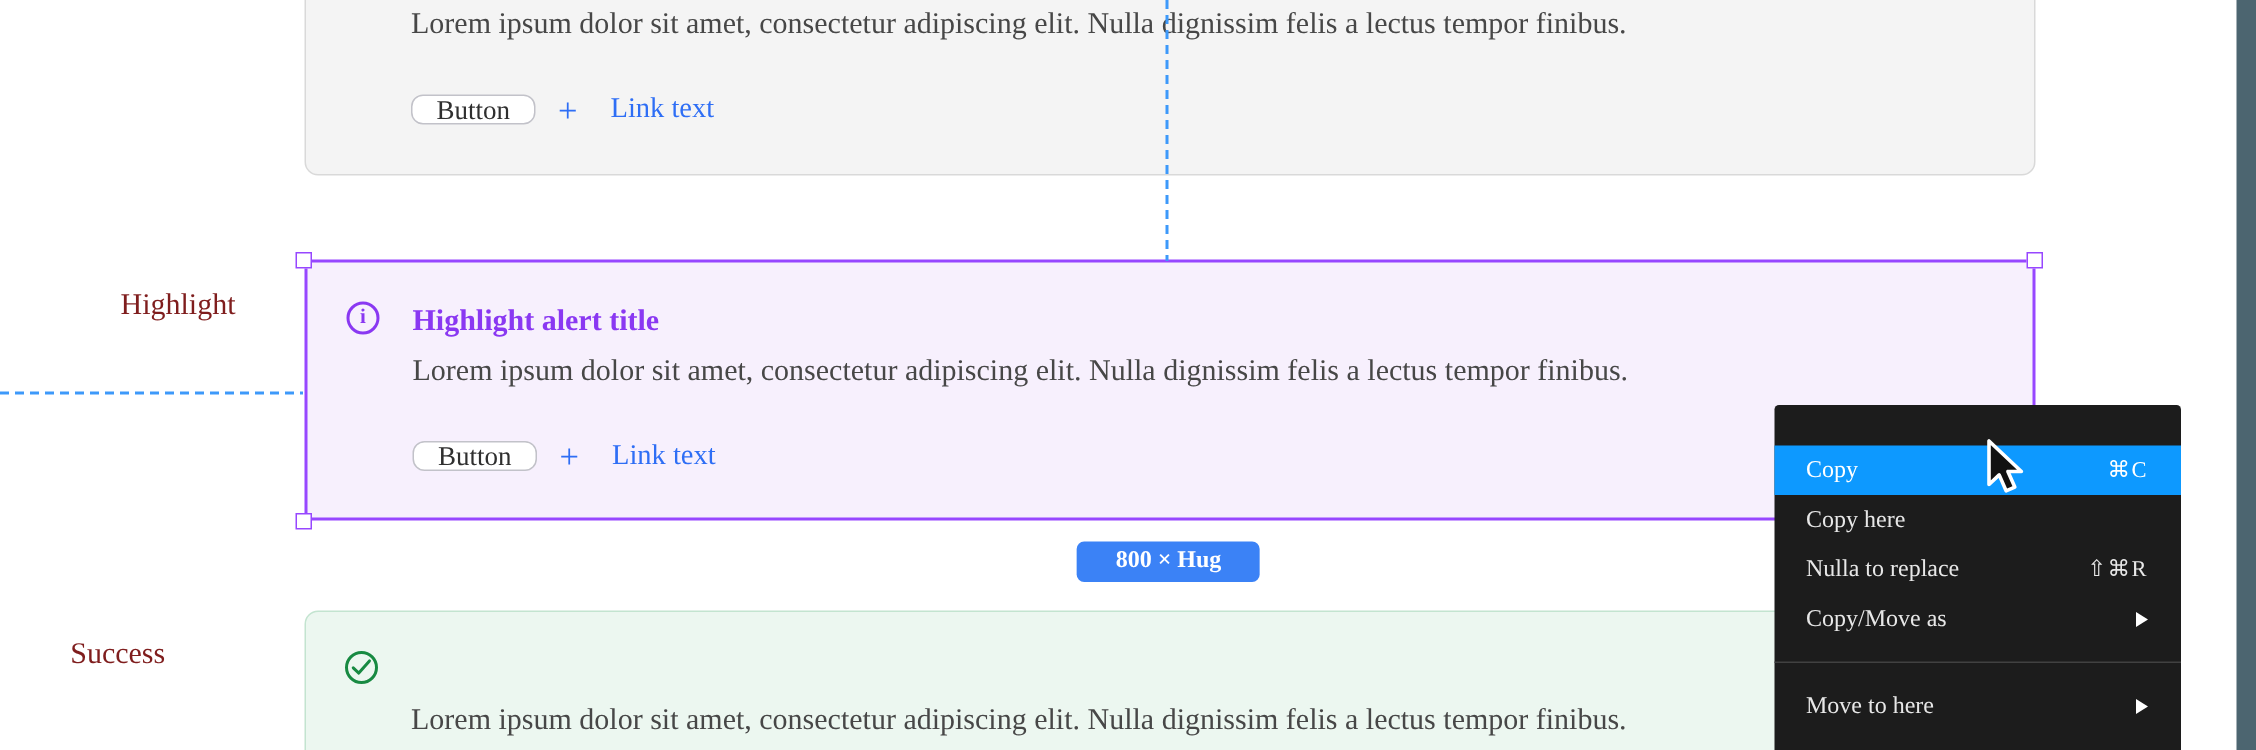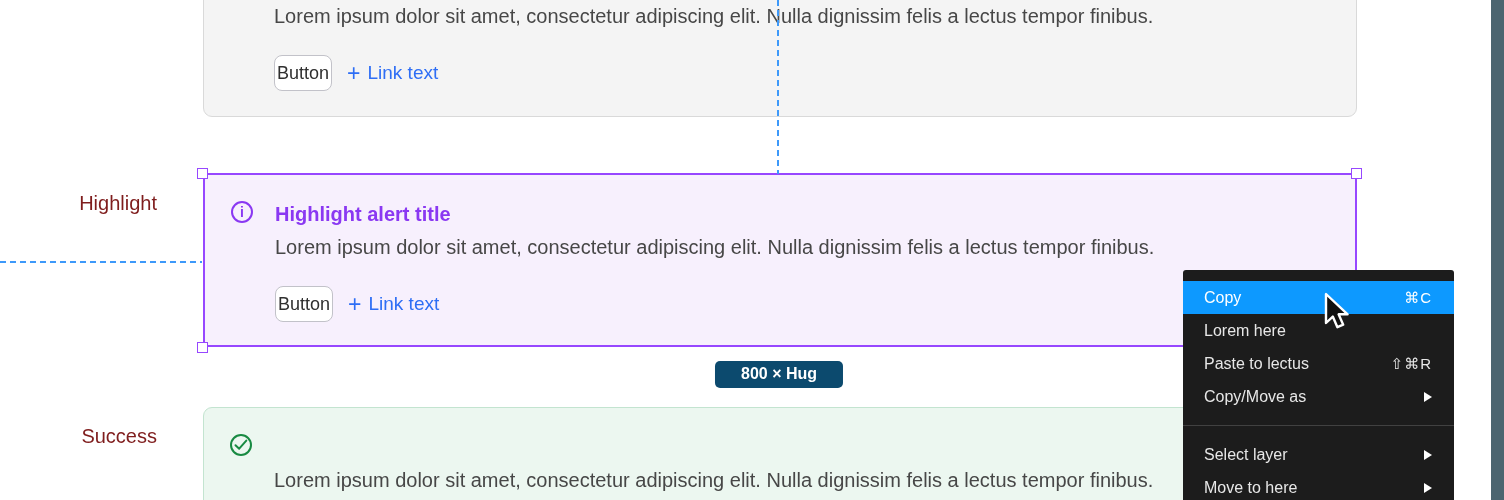--- a/index.html
+++ b/index.html
@@ -1,68 +1,68 @@
 <!DOCTYPE html>
 <html><head>
 <meta charset="utf-8">
 <style>
   html,body{margin:0;padding:0;}
   .canvas{
     position:relative; width:1504px; height:500px; overflow:hidden;
     background:#ffffff;
-    font-family:Liberation Sans, sans-serif;
+    font-family:Liberation Serif, serif;
   }
   
   .card{position:absolute; left:203px; width:1154px; height:174px;
         border-radius:9px; box-sizing:border-box; z-index:1;}
   .card--default{top:-57px; background:#f4f4f4; border:1px solid #d9d9d9;}
   .card--highlight{top:173px; background:#f7f0fd; border:2px solid #9747ff; border-radius:2px;}
   .card--success{top:407px; background:#ecf7f0; border:1.5px solid #c3e4d0; height:180px;}
   .alert-icon{position:absolute; left:26px; top:26px; width:22px; height:22px;
         border-radius:50%; box-sizing:border-box; border:2px solid;
         display:flex; align-items:center; justify-content:center;}
   .alert-icon--info{border-color:#8a38f2; color:#8a38f2; font-size:14px; font-weight:700;}
   .alert-icon--success{border-color:#188a42;}
   .alert-title{position:absolute; left:70px; top:27px; font-size:20px; font-weight:700; line-height:24px;}
   .alert-title--highlight{color:#8a38f2;}
   .alert-title--success{color:#188a42;}
   .alert-body{position:absolute; left:70px; top:60px; font-size:20px; line-height:25px;
         color:#474747; white-space:nowrap;}
   .alert-actions{position:absolute; left:70px; top:111px; height:36px;
         display:flex; align-items:center;}
-  .btn{height:36px; padding:0 2px; background:#ffffff; border:1px solid #c2c2c9;
+  .btn{height:20px; padding:0 16px; background:#ffffff; border:1px solid #c2c2c9;
         border-radius:8px; font-size:18px; color:#2f2f2f; font-family:inherit;
         display:flex; align-items:center; cursor:default;}
   .link{display:flex; align-items:center; margin-left:15px; color:#2e6ef5; cursor:default;}
   .link-plus{font-size:23px; font-weight:400; line-height:23px;}
-  .link-label{font-size:19px; font-weight:500; margin-left:7px;}
+  .link-label{font-size:19px; font-weight:500; margin-left:22px;}
   
   .row-label{position:absolute; left:0; width:157px; text-align:right;
         font-size:20px; color:#7f1d1d; line-height:24px;}
   .row-label--highlight{top:191px;}
-  .row-label--success{top:424px;}
+  .row-label--success{top:424px;text-align:center;}
   
   .guide-v{position:absolute; left:777px; top:0; width:2px; height:174px; z-index:5;
         background:repeating-linear-gradient(to bottom,#3d99fa 0 6px,transparent 6px 10px);}
   .guide-h{position:absolute; left:0; top:261px; width:202px; height:2px; z-index:5;
         background:repeating-linear-gradient(to right,#3d99fa 0 6px,transparent 6px 10px);}
   .handle{position:absolute; width:11px; height:11px; background:#ffffff;
         border:1.5px solid #9747ff; box-sizing:border-box; z-index:6;}
   .handle--tl{left:197px; top:168px;} .handle--tr{left:1351px; top:168px;}
   .handle--bl{left:197px; top:342px;} .handle--br{left:1351px; top:342px;}
   .size-badge{position:absolute; left:779px; top:361px; transform:translateX(-50%);
-        background:#0c4a6e; color:#ffffff; font-size:16px; font-weight:600;
+        background:#3b82f6; color:#ffffff; font-size:16px; font-weight:600;
         padding:4px 26px 5px; border-radius:5px; z-index:7; white-space:nowrap;}
   
   .context-menu{position:absolute; left:1183px; top:270px; width:271px; height:260px;
         background:#1c1c1c; border-radius:3px; padding-top:11px; box-sizing:border-box;
         z-index:20;}
   .menu-item{height:33px; display:flex; align-items:center; justify-content:space-between;
         padding:0 22px 0 21px; color:#e7e7e7; font-size:16px; cursor:default;}
-  .menu-item--active{background:#0d99ff; color:#ffffff;}
+  .menu-item--active{background:#0d99ff; color:#ffffff;margin-top:16px;}
   .menu-shortcut{font-size:15px; letter-spacing:1px; color:inherit;}
   .menu-divider{height:1px; background:#414141; margin:12px 0;}
   .submenu-arrow{width:0; height:0; border-left:8px solid #ffffff;
         border-top:5px solid transparent; border-bottom:5px solid transparent;}
   
   .cursor{position:absolute; left:1322px; top:292px; z-index:30;}
   .side-strip{position:absolute; right:0; top:0; width:13px; height:100%;
         background:#4c6570; z-index:40;}
 </style>
 </head>
@@ -118,36 +118,32 @@
     </div>
     <div class="alert-body">Lorem ipsum dolor sit amet, consectetur adipiscing elit. Nulla dignissim felis a lectus tempor finibus.</div>
   </div>
 
   <div class="context-menu">
     <div class="menu-item menu-item--active">
       <span>Copy</span>
       <span class="menu-shortcut">⌘C</span>
     </div>
     <div class="menu-item">
-      <span>Lorem here</span>
+      <span>Copy here</span>
       <span class="menu-shortcut"></span>
     </div>
     <div class="menu-item">
-      <span>Paste to lectus</span>
+      <span>Nulla to replace</span>
       <span class="menu-shortcut">⇧⌘R</span>
     </div>
     <div class="menu-item">
       <span>Copy/Move as</span>
       <span class="submenu-arrow"></span>
     </div>
     <div class="menu-divider"></div>
-    <div class="menu-item">
-      <span>Select layer</span>
-      <span class="submenu-arrow"></span>
-    </div>
     <div class="menu-item">
       <span>Move to here</span>
       <span class="submenu-arrow"></span>
     </div>
   </div>
 
   <svg class="cursor" width="32" height="40" viewBox="0 0 32 40">
     <path d="M4 2 L4 31 L10.8 24.6 L15.4 35.2 L21.2 32.7 L16.6 22.3 L25.6 22.3 Z" fill="#111111" stroke="#ffffff" stroke-width="2.4" stroke-linejoin="round"></path>
   </svg>
 

